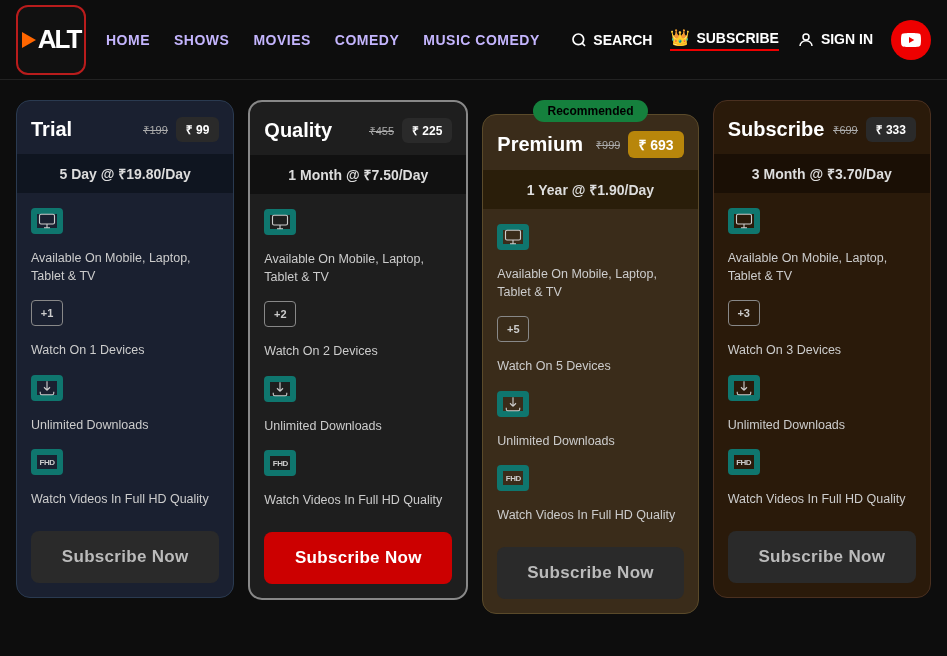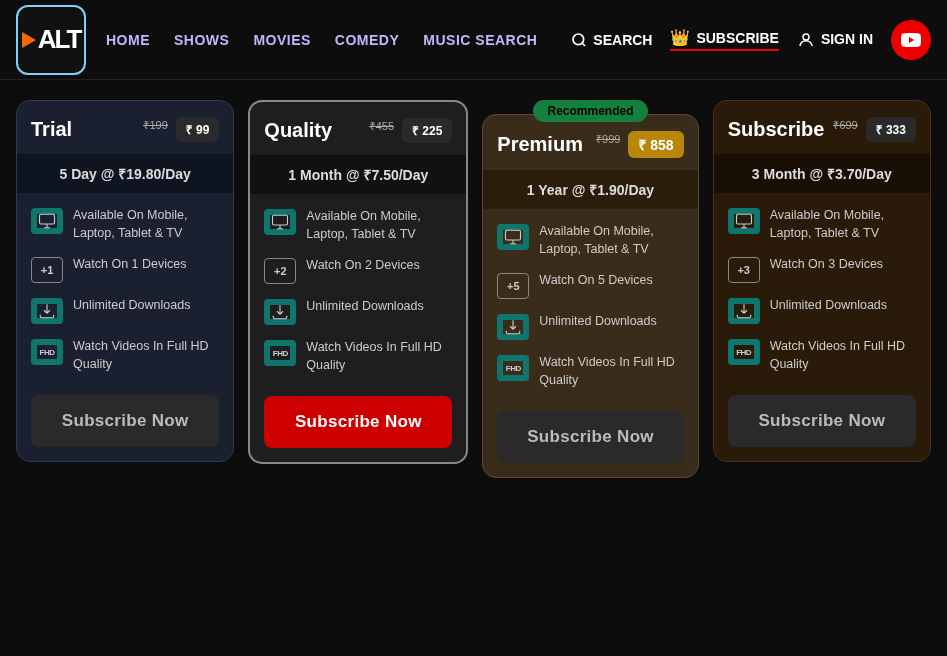--- a/index.html
+++ b/index.html
@@ -18,21 +18,21 @@
       align-items: center;
       background: #0d0d0d;
       padding: 0 16px;
       height: 80px;
       border-bottom: 1px solid #222;
     }
     .logo-wrap {
       width: 70px;
       height: 70px;
       background: #111;
-      border: 2px solid #7dd3fc;
+      border: 2px solid #b91c1c;
       border-radius: 12px;
       display: flex;
       align-items: center;
       justify-content: center;
       margin-right: 20px;
       flex-shrink: 0;
     }
     .logo-text {
       font-size: 26px;
       font-weight: 900;
@@ -160,21 +160,21 @@
     }
 
     .plan-name {
       font-size: 20px;
       font-weight: 800;
       color: #fff;
     }
 
     .plan-pricing-group {
       display: flex;
-      align-items: flex-start;
+      align-items: center;
       gap: 8px;
     }
 
     .plan-original-price {
       font-size: 11px;
       color: #aaa;
       position: relative;
     }
     .plan-original-price::after {
       content: '';
@@ -219,21 +219,22 @@
       padding: 14px 14px;
       display: flex;
       flex-direction: column;
       gap: 14px;
       flex: 1;
     }
 
     .plan-feature {
       display: flex;
       align-items: flex-start;
-      gap: 10px;
+      gap: 16px;
+      flex-direction: column;
     }
 
     .feature-icon {
       flex-shrink: 0;
       width: 32px;
       height: 26px;
       border: 6px solid #0f766e;
       border-radius: 4px;
       display: flex;
       align-items: center;
@@ -326,21 +327,21 @@
     <div class="logo-inner">
       <div class="logo-play"></div>
       <span class="logo-text">ALT</span>
     </div>
   </div>
   <div class="nav-links">
     <a class="nav-link">HOME</a>
     <a class="nav-link">SHOWS</a>
     <a class="nav-link">MOVIES</a>
     <a class="nav-link">COMEDY</a>
-    <a class="nav-link">MUSIC SEARCH</a>
+    <a class="nav-link">MUSIC COMEDY</a>
   </div>
   <div class="nav-right">
     <div class="nav-search">
       <svg width="16" height="16" viewBox="0 0 24 24" fill="none" stroke="white" stroke-width="2.5">
           <circle cx="11" cy="11" r="8"></circle>
           <line x1="21" y1="21" x2="16.65" y2="16.65"></line>
         </svg>
       <span>SEARCH</span>
     </div>
     <div class="nav-subscribe">
@@ -448,21 +449,21 @@
     </div>
   </div>
 
   <div class="plan-premium-wrapper">
     <div class="recommended-badge">Recommended</div>
     <div class="plan-card plan-premium" style="max-width:100%;">
       <div class="plan-header">
         <span class="plan-name">Premium</span>
         <div class="plan-pricing-group">
           <span class="plan-original-price">₹999</span>
-          <span class="plan-price-badge-gold">₹ 858</span>
+          <span class="plan-price-badge-gold">₹ 693</span>
         </div>
       </div>
       <div class="plan-subheader">1 Year @ ₹1.90/Day</div>
       <div class="plan-features">
         <div class="plan-feature">
           <div class="feature-icon">
             <svg viewBox="0 0 24 24" width="18" height="18" fill="none" stroke="#ccc" stroke-width="1.5">
                 <rect x="2" y="3" width="20" height="13" rx="2"></rect>
                 <path d="M8 21h8m-4-5v5"></path>
               </svg>

